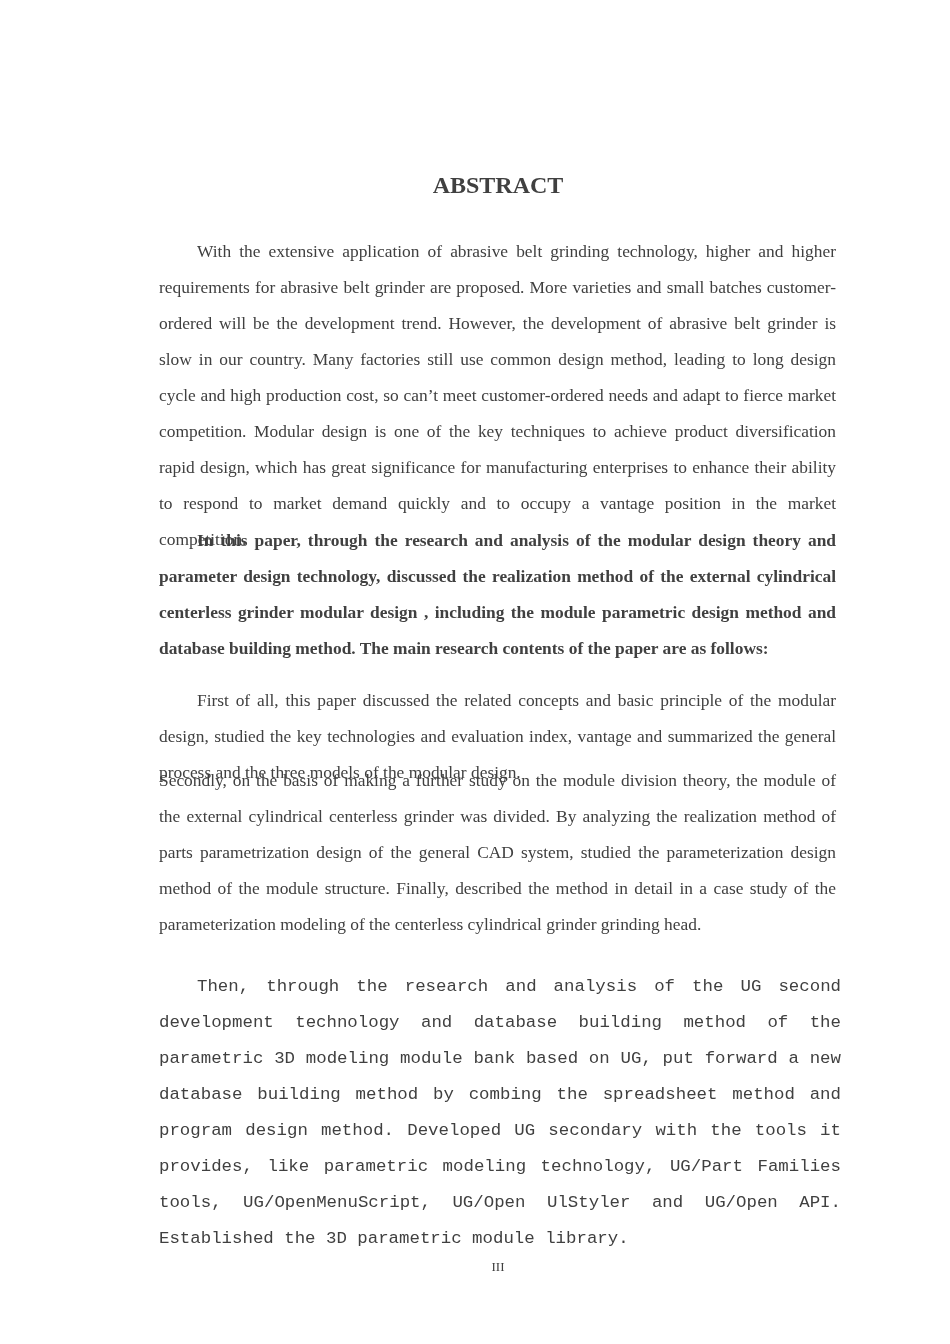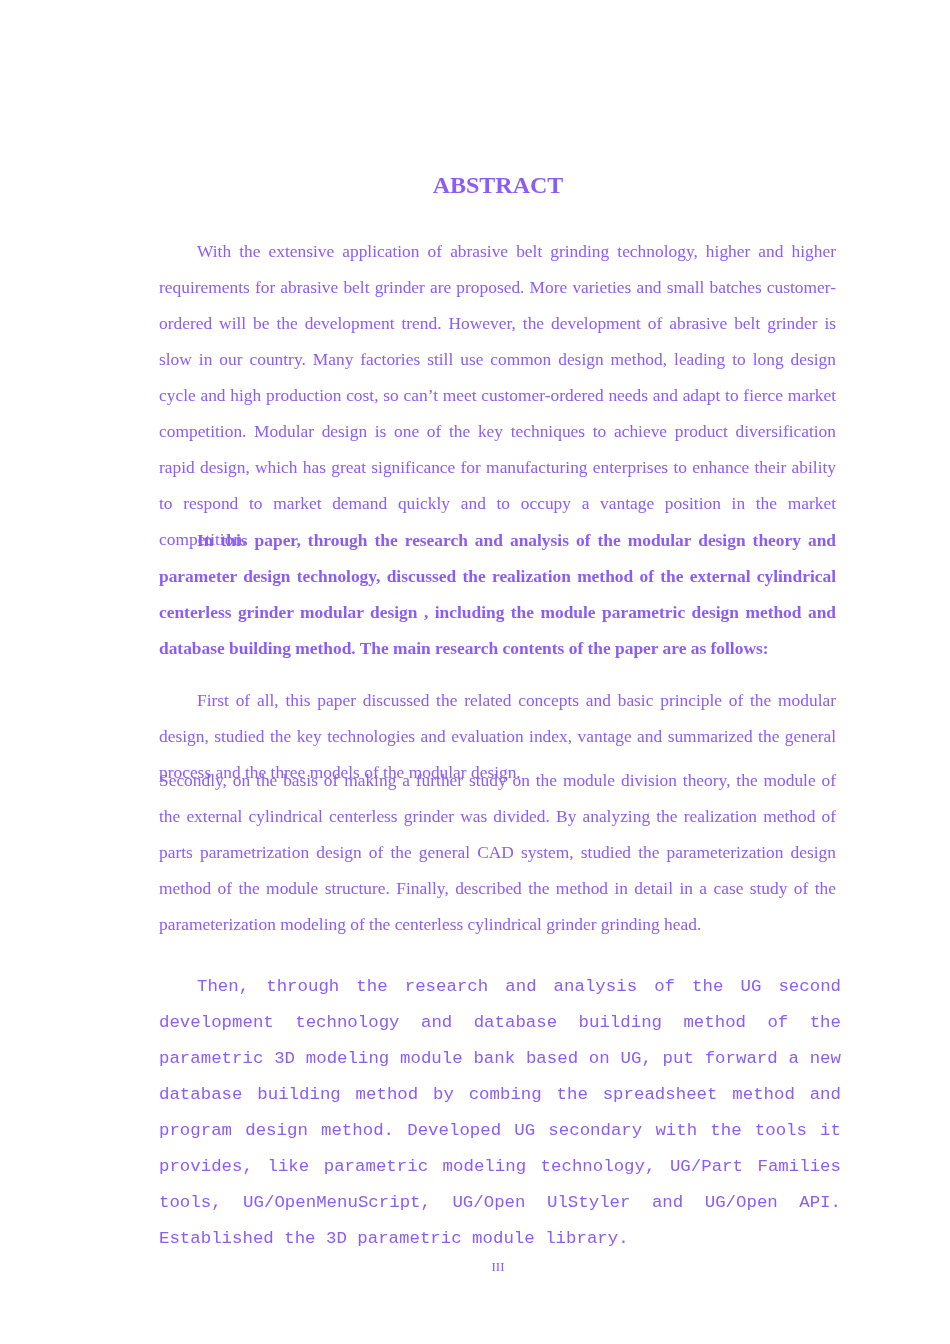--- a/index.html
+++ b/index.html
@@ -1,19 +1,19 @@
 <!DOCTYPE html>
 <html><head>
   <meta charset="utf-8">
   <style>
     html, body { margin: 0; padding: 0; background: #ffffff; }
     body { width: 950px; height: 1344px; position: relative; overflow: hidden; }
     .page {
       position: absolute; left: 0; top: 0; width: 950px; height: 1344px;
-      background: #ffffff; color: #8b5cf6;
+      background: #ffffff; color: #404040;
       font-family: "Liberation Serif", "DejaVu Serif", serif;
     }
     .title {
       position: absolute; top: 170px; left: 0; width: 996px;
       text-align: center; font-weight: bold; font-size: 24px; line-height: 30px;
       letter-spacing: 0px;
     }
     .para {
       position: absolute; left: 159px; margin: 0;
       font-size: 17.4px; line-height: 36px; text-align: justify;

